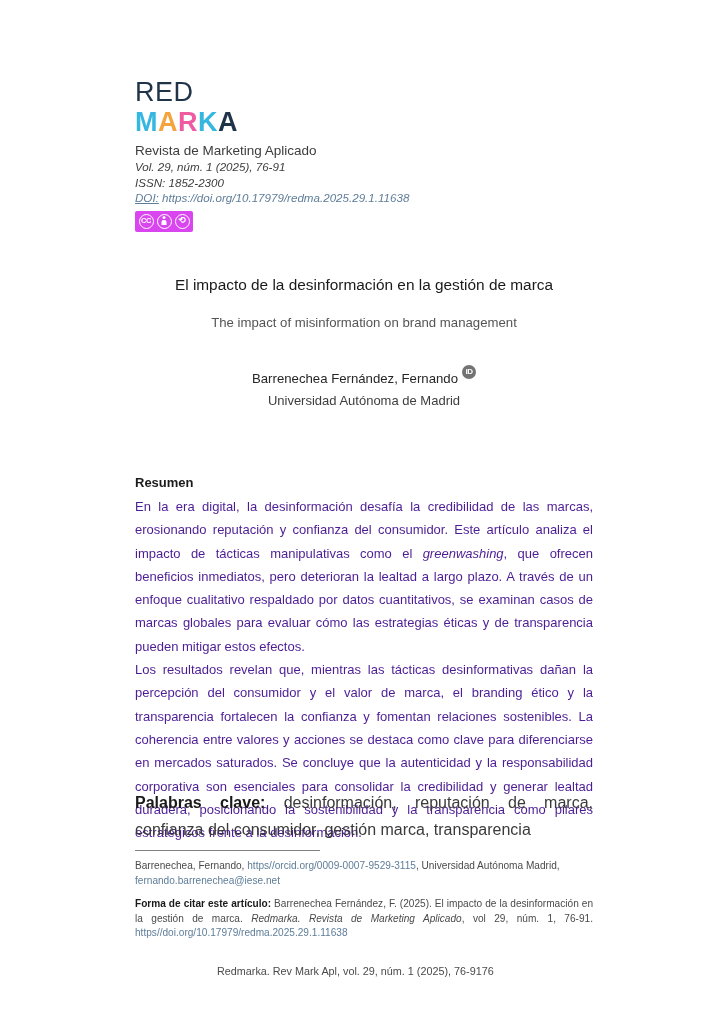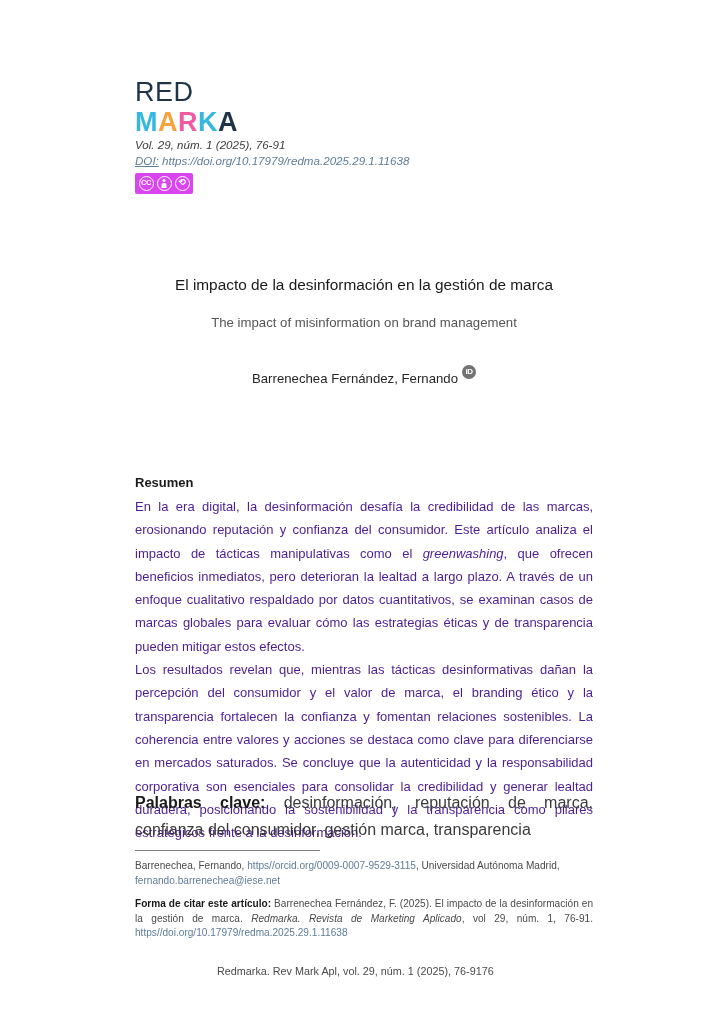--- a/index.html
+++ b/index.html
@@ -272,37 +272,40 @@
 </head>
 <body>
 
 <div class="page">
 
   <div class="masthead">
     <div class="logo-red" style="color: rgb(31, 51, 73);">RED</div>
     <div class="logo-marka">
       <span style="color: rgb(53, 183, 224);">M</span><span style="color: rgb(245, 163, 60);">A</span><span style="color: rgb(239, 91, 161);">R</span><span style="color: rgb(53, 183, 224);">K</span><span style="color: rgb(31, 51, 73);">A</span>
     </div>
+    <div class="journal-sub">Revista de Marketing Aplicado</div>
     <div class="journal-line">Vol. 29, núm. 1 (2025), 76-91</div>
+    <div class="journal-line">ISSN: 1852-2300</div>
     <div class="journal-line doi"><span class="doi-label">DOI:</span><span> https://doi.org/10.17979/redma.2025.29.1.11638</span></div>
     <div class="cc-badge">
       <span class="cc-circle cc-mark">CC</span>
       <span class="cc-circle cc-person"></span>
       <span class="cc-circle cc-sa">⟲</span>
     </div>
   </div>
 
 
   <div class="title-es">El impacto de la desinformación en la gestión de marca</div>
   <div class="title-en">The impact of misinformation on brand management</div>
 
   <div class="author-block">
     <div>
       <span class="author-name">Barrenechea Fernández, Fernando</span><span class="orcid-icon" style="background: #737373;">iD</span>
     </div>
+    <div class="affiliation">Universidad Autónoma de Madrid</div>
   </div>
 
   <div class="abstract">
     <div class="section-head">Resumen</div>
     <p><span>En la era digital, la desinformación desafía la credibilidad de las marcas, erosionando reputación y confianza del consumidor. Este artículo analiza el impacto de tácticas manipulativas como el </span><i>greenwashing</i><span>, que ofrecen beneficios inmediatos, pero deterioran la lealtad a largo plazo. A través de un enfoque cualitativo respaldado por datos cuantitativos, se examinan casos de marcas globales para evaluar cómo las estrategias éticas y de transparencia pueden mitigar estos efectos.</span></p>
     <p>Los resultados revelan que, mientras las tácticas desinformativas dañan la percepción del consumidor y el valor de marca, el branding ético y la transparencia fortalecen la confianza y fomentan relaciones sostenibles. La coherencia entre valores y acciones se destaca como clave para diferenciarse en mercados saturados. Se concluye que la autenticidad y la responsabilidad corporativa son esenciales para consolidar la credibilidad y generar lealtad duradera, posicionando la sostenibilidad y la transparencia como pilares estratégicos frente a la desinformación.</p>
   </div>
 
   <div class="keywords"><b>Palabras clave:</b><span> desinformación, reputación de marca, confianza del consumidor, gestión marca, transparencia</span></div>
 

